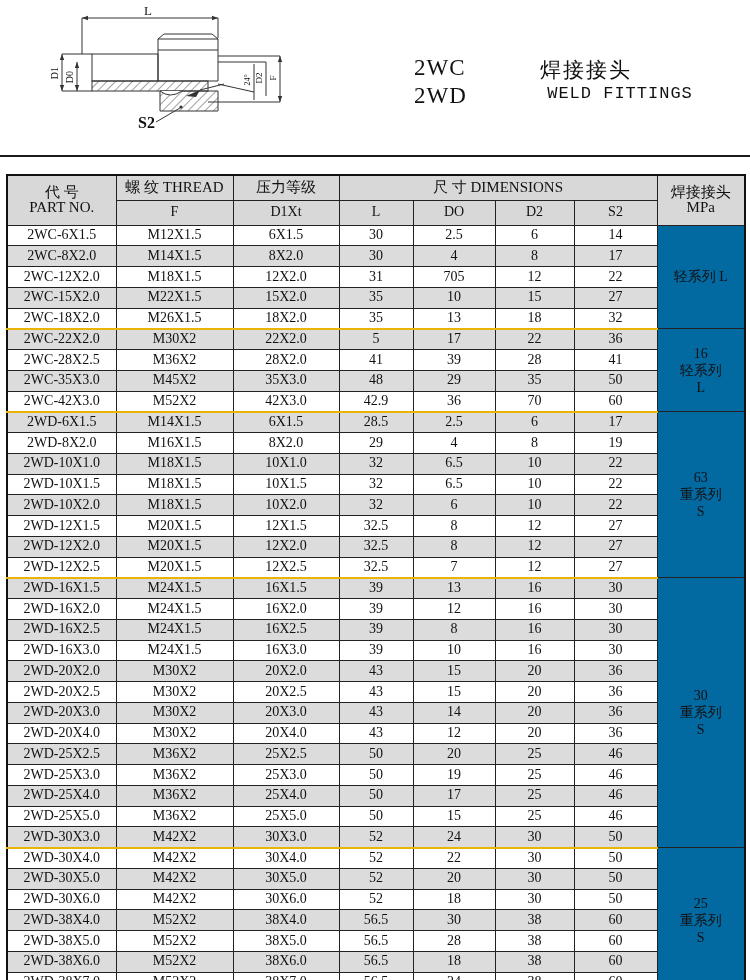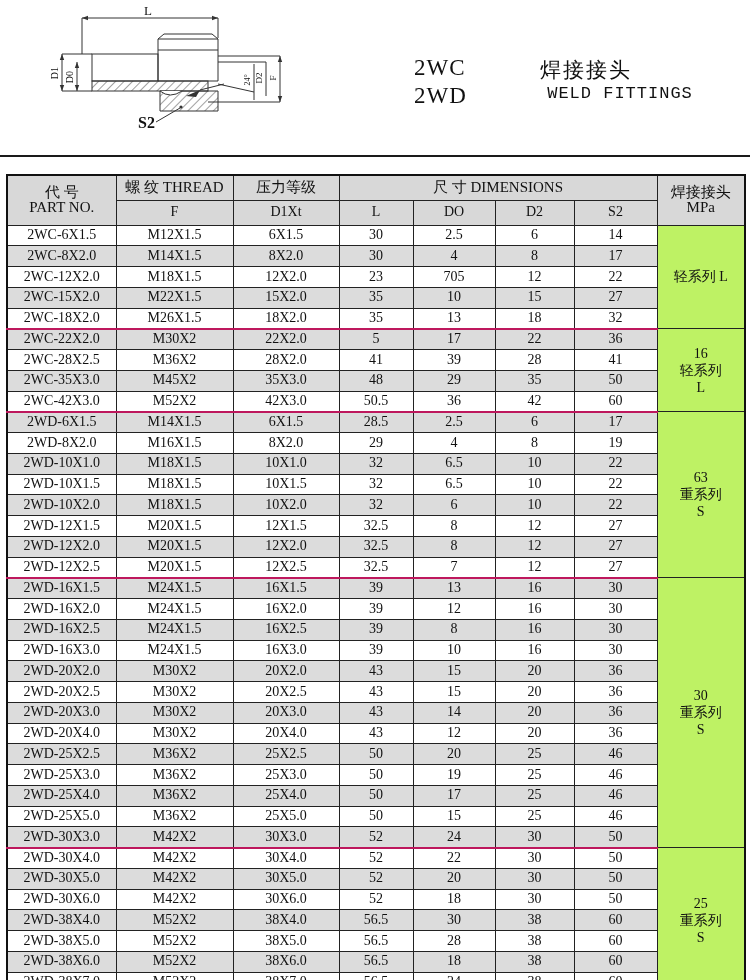--- a/index.html
+++ b/index.html
@@ -30,22 +30,22 @@
     border:1px solid #222; text-align:center; vertical-align:middle;
     font-weight:normal; font-size:14px; line-height:1.05; overflow:hidden;
     padding:0 1px;
   }
   table.fittings { border:2px solid #111;margin-top:17px; }
   thead tr { height:25px; }
   thead th { background:#d8d8d8; font-size:14.5px; }
   thead th.cjk { font-size:15px; }
   tbody td { height:20px; background:#ffffff; }
   tbody tr.alt td { background:#dcdcdc; }
-  tbody tr.group-end td { border-bottom:2px solid #be185d; }
-  td.pressure-cell, tbody tr.alt td.pressure-cell { background:#bef264; }
+  tbody tr.group-end td { border-bottom:2px solid #eab308; }
+  td.pressure-cell, tbody tr.alt td.pressure-cell { background:#0369a1; }
   td.pressure-cell { border-left:2px solid #111; border-bottom:2px solid #111; font-size:14.5px; }
   td.pressure-cell div { line-height:17px; }
   th.pressure-head { border-left:2px solid #111; }
 
   svg text { font-family:"Liberation Serif","DejaVu Serif",serif; }
 </style>
 </head>
 <body>
 
 <div class="page">
@@ -167,21 +167,21 @@
           <td>8X2.0</td>
           <td>30</td>
           <td>4</td>
           <td>8</td>
           <td>17</td>
         </tr>
         <tr>
           <td>2WC-12X2.0</td>
           <td>M18X1.5</td>
           <td>12X2.0</td>
-          <td>23</td>
+          <td>31</td>
           <td>705</td>
           <td>12</td>
           <td>22</td>
         </tr>
         <tr class="alt">
           <td>2WC-15X2.0</td>
           <td>M22X1.5</td>
           <td>15X2.0</td>
           <td>35</td>
           <td>10</td>
@@ -226,23 +226,23 @@
           <td>35X3.0</td>
           <td>48</td>
           <td>29</td>
           <td>35</td>
           <td>50</td>
         </tr>
         <tr class="group-end">
           <td>2WC-42X3.0</td>
           <td>M52X2</td>
           <td>42X3.0</td>
-          <td>50.5</td>
+          <td>42.9</td>
           <td>36</td>
-          <td>42</td>
+          <td>70</td>
           <td>60</td>
         </tr>
         <tr class="alt">
           <td>2WD-6X1.5</td>
           <td>M14X1.5</td>
           <td>6X1.5</td>
           <td>28.5</td>
           <td>2.5</td>
           <td>6</td>
           <td>17</td>

